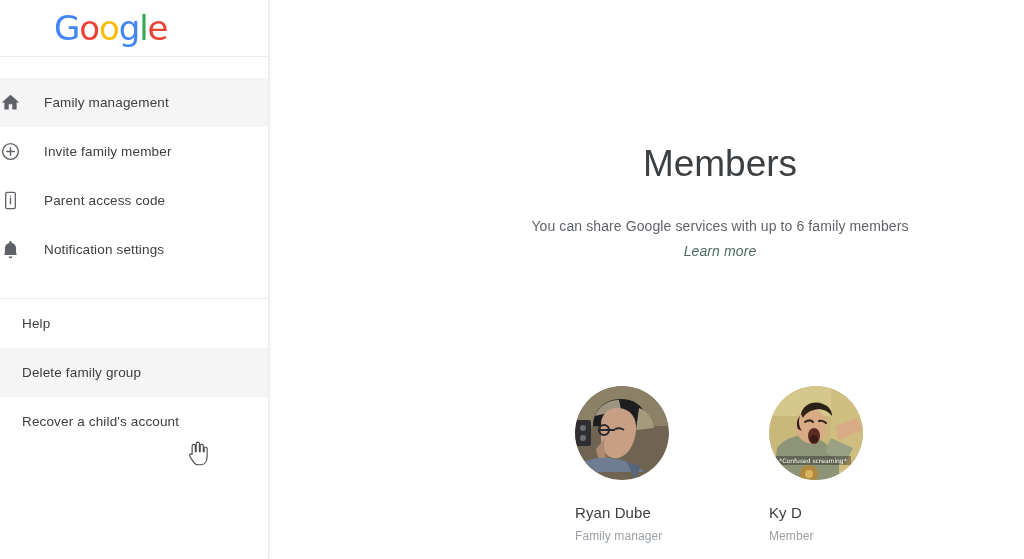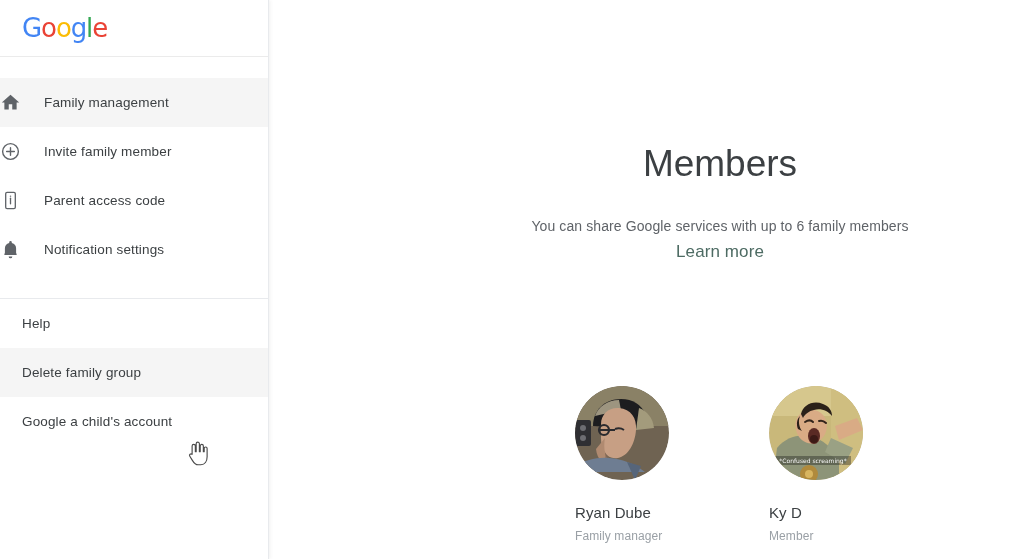--- a/index.html
+++ b/index.html
@@ -21,26 +21,27 @@
     box-shadow:1px 0 0 #e8eaed, 2px 0 4px rgba(60,64,67,0.08);
     z-index:5;
   }
   .logo-area {
     height:57px;
     display:flex; align-items:center;
     padding-left:22px;
     border-bottom:1px solid #ebebeb;
   }
   .glogo {
-    font-size:26px;
+    font-size:34px;
     letter-spacing:-1.1px;
     font-family:"DejaVu Sans", sans-serif;
     font-weight:400;
     line-height:1;
     user-select:none;
+    margin-left:32px;
   }
   .glogo span { display:inline-block; }
   .g-b1 { color:#4285F4; }
   .g-r  { color:#EA4335; }
   .g-y  { color:#FBBC05; }
   .g-b2 { color:#4285F4; }
   .g-g  { color:#34A853; }
   .g-r2 { color:#EA4335; }
 
   .nav-gap { height:21px; background:#fff; }
@@ -133,25 +134,26 @@
     transform:translateX(74px);
   }
   .learn-more {
     position:absolute;
     left:0; top:242px;
     width:100%;
     text-align:center;
     transform:translateX(74px);
   }
   .learn-more a {
-    font-size:17px;
+    font-size:14px;
     color:#4d6b63;
     text-decoration:none;
     letter-spacing:0.1px;
     cursor:pointer;
+    font-style:italic;
   }
 
   .members-row {
     position:absolute;
     left:0; top:386px;
     width:100%;
     display:flex;
     justify-content:center;
     gap:98px;
     transform:translateX(74px);
@@ -246,21 +248,21 @@
 
     <div class="plain-item">
       <span>Help</span>
     </div>
 
     <div class="plain-item hovered">
       <span>Delete family group</span>
     </div>
 
     <div class="plain-item">
-      <span>Google a child's account</span>
+      <span>Recover a child's account</span>
     </div>
 
     <div class="cursor">
       <svg width="24" height="30" viewBox="0 0 24 30">
         <path d="M7.2 13.3V4.8a1.75 1.75 0 0 1 3.5 0v6.3h.9V2.4a1.75 1.75 0 0 1 3.5 0v8.7h.9V4.9a1.7 1.7 0 0 1 3.4 0v6.2h.9V7.6a1.6 1.6 0 0 1 3.2 0v9.1c0 4.9-2.6 8.6-6.7 8.6h-3.1c-3.5 0-4.6-2.2-6.4-5.1l-2.6-4.2a1.6 1.6 0 0 1 2.4-2.1z" transform="translate(-2.5,1.5) scale(0.92)" fill="#ffffff" stroke="#4a4a4a" stroke-width="1.25" stroke-linejoin="round"></path>
       </svg>
     </div>
   </div>
 
   <div class="main">

